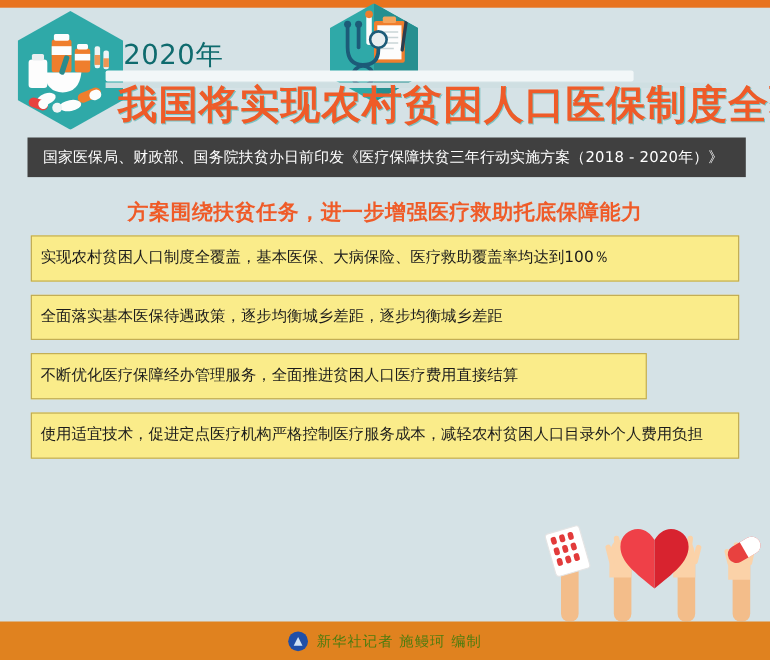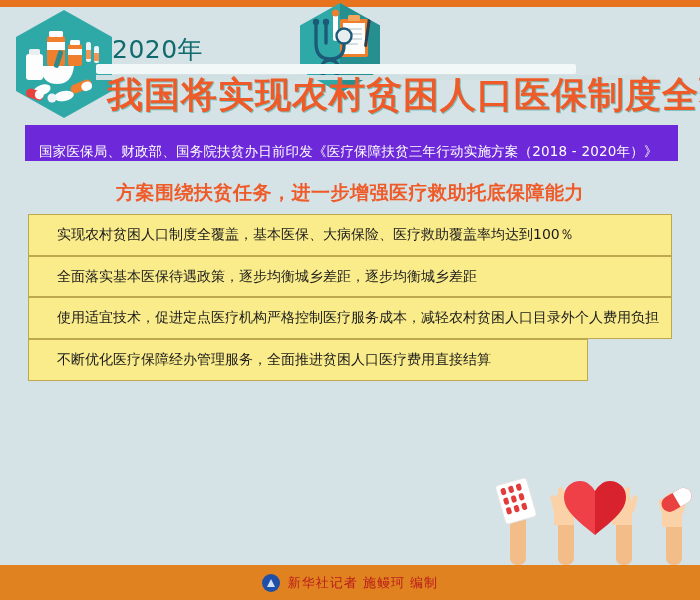--- a/index.html
+++ b/index.html
@@ -79,23 +79,23 @@
     letter-spacing: 1px;
     text-shadow: 1px 1px 0 rgba(47,169,168,0.55);
     white-space: nowrap;
   }
 
   
   .info-bar {
     position: absolute;
     left: 25px; top: 125px;
     width: 653px; height: 36px;
-    background: #6d28d9;
+    background: #404040;
     display: flex;
-    align-items: flex-end;
+    align-items: center;
     box-sizing: border-box;
     padding-left: 14px;
   }
   .info-bar-text {
     color: #ffffff;
     font-size: 13.5px;
     white-space: nowrap;
     letter-spacing: 0.2px;
   }
 
@@ -114,22 +114,22 @@
   
   .goals {
     position: absolute;
     left: 28px; top: 214px;
     width: 644px;
   }
   .goal-box {
     box-sizing: border-box;
     background: #faec8a;
     border: 1px solid #bda84f;
-    margin-bottom: 0;
-    padding: 9px 12px 9px 28px;
+    margin-bottom: 12px;
+    padding: 9px 12px 9px 8px;
     font-size: 14px;
     line-height: 1.55;
     color: #1b1b1b;
     position: relative;
   }
   .goal-box.narrow { width: 560px; }
 
   
   .illustration {
     position: absolute;
@@ -161,21 +161,21 @@
     align-items: center;
     justify-content: center;
   }
   .footer-logo .emblem {
     width: 0; height: 0;
     border-left: 4px solid transparent;
     border-right: 4px solid transparent;
     border-bottom: 8px solid #cfe2f5;
   }
   .footer-text {
-    color: #b91c1c;
+    color: #4d7c0f;
     font-size: 13px;
     letter-spacing: 1px;
   }
 </style>
 </head>
 <body>
 
 <div id="poster">
 
   <div class="top-strip"></div>
@@ -251,22 +251,22 @@
 
   <div class="info-bar">
     <span class="info-bar-text">国家医保局、财政部、国务院扶贫办日前印发《医疗保障扶贫三年行动实施方案（2018 - 2020年）》</span>
   </div>
 
   <div class="section-heading">方案围绕扶贫任务，进一步增强医疗救助托底保障能力</div>
 
   <div class="goals">
     <div class="goal-box">实现农村贫困人口制度全覆盖，基本医保、大病保险、医疗救助覆盖率均达到100％</div>
     <div class="goal-box">全面落实基本医保待遇政策，逐步均衡城乡差距，逐步均衡城乡差距</div>
+    <div class="goal-box narrow">不断优化医疗保障经办管理服务，全面推进贫困人口医疗费用直接结算</div>
     <div class="goal-box">使用适宜技术，促进定点医疗机构严格控制医疗服务成本，减轻农村贫困人口目录外个人费用负担</div>
-    <div class="goal-box narrow">不断优化医疗保障经办管理服务，全面推进贫困人口医疗费用直接结算</div>
   </div>
 
   <div class="illustration">
     <svg width="210" height="110" viewBox="0 0 210 110">
 
       <g>
         <rect x="20" y="40" width="16" height="70" rx="7" fill="#f3bd8a"></rect>
         <path d="M16 46 q0 -16 10 -16 q10 0 10 16 l0 18 l-20 0 Z" fill="#fbd2a8"></path>
         <rect x="14" y="36" width="5" height="16" rx="2.5" fill="#fbd2a8" transform="rotate(-12 16 44)"></rect>
         <rect x="21" y="30" width="5" height="20" rx="2.5" fill="#fbd2a8"></rect>

